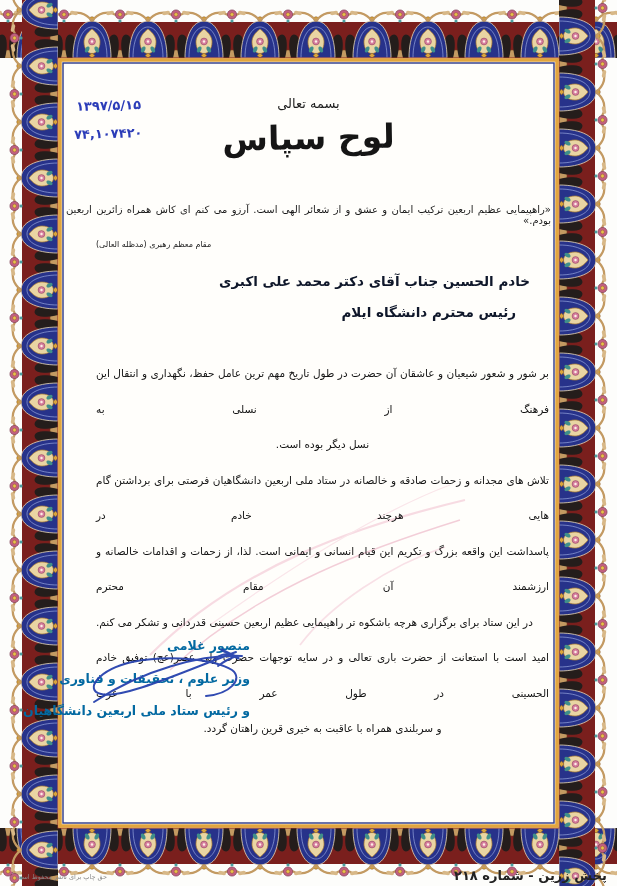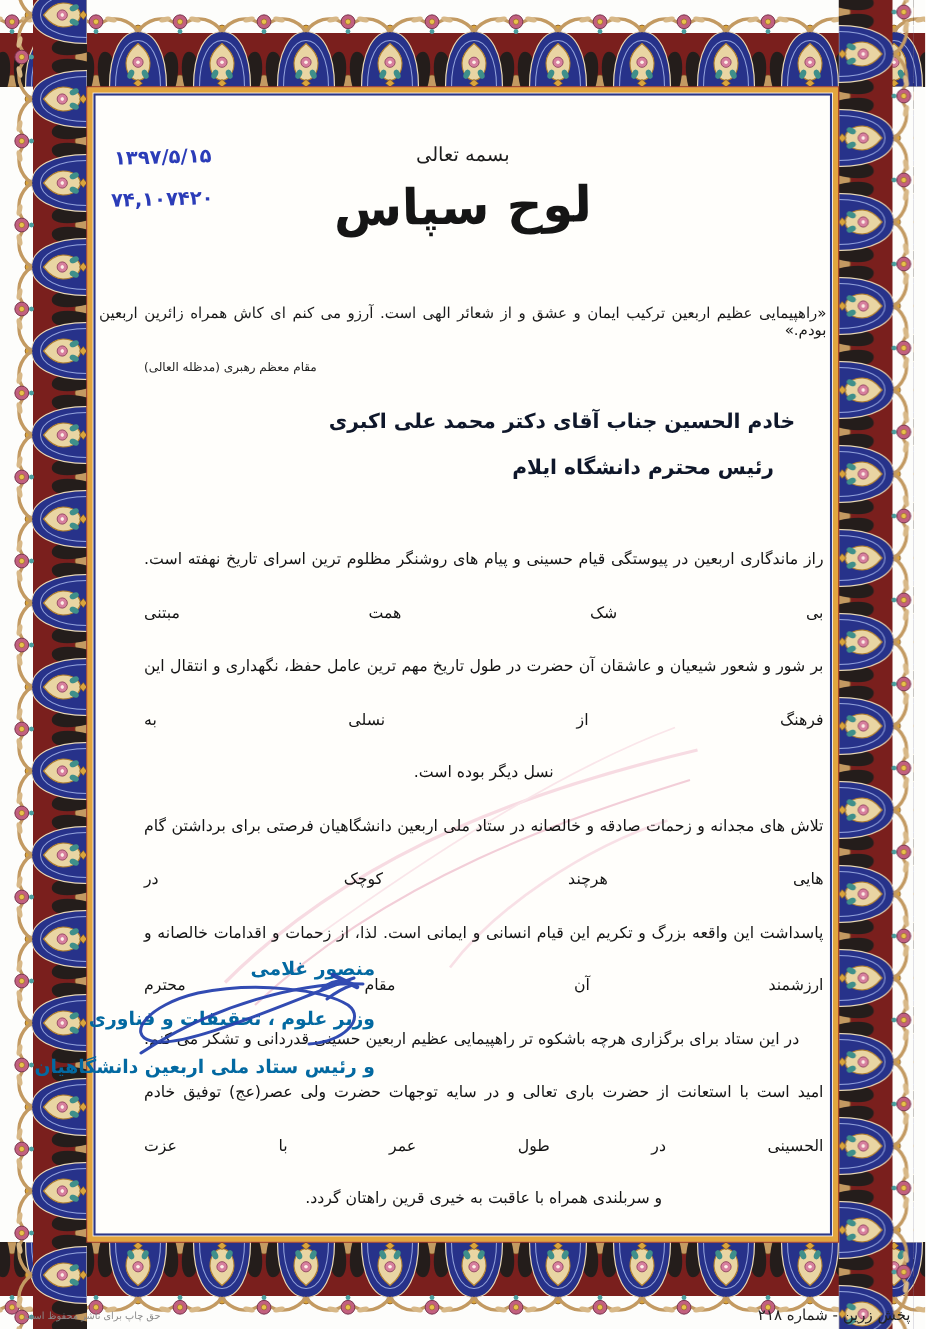--- a/index.html
+++ b/index.html
@@ -17,21 +17,21 @@
   .attrib{left:96px;top:240px;font-size:8px;color:#222;white-space:nowrap;}
   .addressee{right:87px;top:266px;text-align:right;font-size:13.5px;font-weight:bold;color:#0f172a;
              line-height:31px;white-space:nowrap;}
   .addressee .role{padding-left:0;padding-right:14px;}
   .body-block{left:96px;right:68px;top:356px;font-size:10.5px;color:#141414;line-height:35.5px;}
   .body-block .just{text-align:justify;text-align-last:justify;}
   .body-block .left{text-align:left;}
   .body-block .center{text-align:center;}
   .sig{right:367px;top:630px;text-align:right;font-size:12.5px;font-weight:bold;color:#0369a1;
        line-height:32.5px;white-space:nowrap;}
-  .footer-pub{right:10px;bottom:3px;font-size:10px;font-weight:normal;color:#222;}
+  .footer-pub{right:10px;bottom:3px;font-size:13px;font-weight:bold;color:#222;}
   .footer-copy{left:16px;bottom:5px;font-size:6.5px;color:#8a8a8a;margin-top:30px;}
   .abs-svg{position:absolute;z-index:1;}
 </style>
 </head>
 <body>
 
 <div class="page rtl">
 
   <svg class="frame" width="617" height="886" viewBox="0 0 617 886" xmlns="http://www.w3.org/2000/svg">
     <defs>
@@ -113,24 +113,23 @@
 
   <div class="layer rtl quote">«راهپیمایی عظیم اربعین ترکیب ایمان و عشق و از شعائر الهی است. آرزو می کنم ای کاش همراه زائرین اربعین بودم.»</div>
   <div class="layer rtl attrib">مقام معظم رهبری (مدظله العالی)</div>
 
   <div class="layer rtl addressee">
     <div>خادم الحسین جناب آقای دکتر محمد علی اکبری</div>
     <div class="role">رئیس محترم دانشگاه ایلام</div>
   </div>
 
   <div class="layer rtl body-block">
-    <div class="just">راز ماندگاری اربعین در پیوستگی قیام حسینی و پیام های روشنگر مظلوم ترین اسرای تاریخ نهفته است. بی شک همت مبتنی</div>
     <div class="just">بر شور و شعور شیعیان و عاشقان آن حضرت در طول تاریخ مهم ترین عامل حفظ، نگهداری و انتقال این فرهنگ از نسلی به</div>
     <div class="center">نسل دیگر بوده است.</div>
-    <div class="just">تلاش های مجدانه و زحمات صادقه و خالصانه در ستاد ملی اربعین دانشگاهیان فرصتی برای برداشتن گام هایی هرچند کوچک در</div>
+    <div class="just">تلاش های مجدانه و زحمات صادقه و خالصانه در ستاد ملی اربعین دانشگاهیان فرصتی برای برداشتن گام هایی هرچند خادم در</div>
     <div class="just">پاسداشت این واقعه بزرگ و تکریم این قیام انسانی و ایمانی است. لذا، از زحمات و اقدامات خالصانه و ارزشمند آن مقام محترم</div>
     <div class="left">در این ستاد برای برگزاری هرچه باشکوه تر راهپیمایی عظیم اربعین حسینی قدردانی و تشکر می کنم.</div>
     <div class="just">امید است با استعانت از حضرت باری تعالی و در سایه توجهات حضرت ولی عصر(عج) توفیق خادم الحسینی در طول عمر با عزت</div>
     <div class="center">و سربلندی همراه با عاقبت به خیری قرین راهتان گردد.</div>
   </div>
 
   <div class="layer rtl sig">
     <div>منصور غلامی</div>
     <div>وزیر علوم ، تحقیقات و فناوری</div>
     <div>و رئیس ستاد ملی اربعین دانشگاهیان</div>

